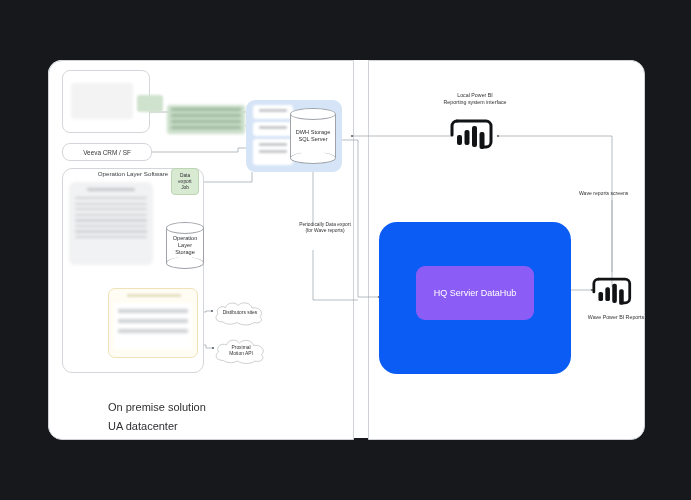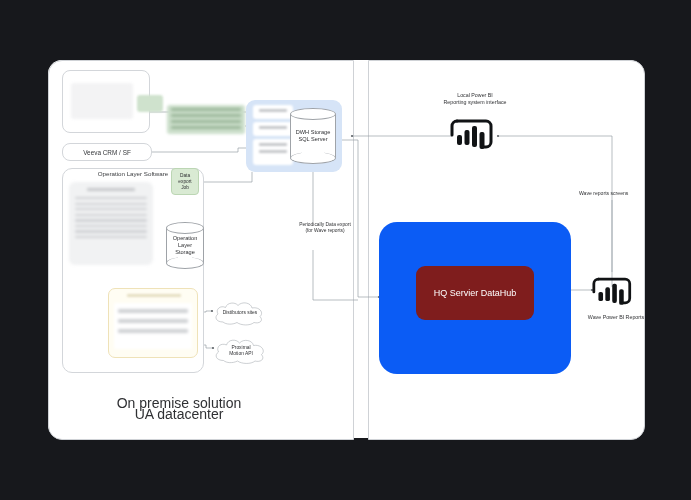--- a/index.html
+++ b/index.html
@@ -18,21 +18,21 @@
   }
 
   
   .zone{
     position:absolute;border:1px solid #cfd2d6;border-radius:12px;background:#ffffff;
   }
   #zone-onprem{left:48px;top:60px;width:304px;height:378px;border-radius:14px 0 0 14px;border-right:1px solid #cfd2d6;}
   #zone-azure{left:368px;top:60px;width:275px;height:378px;border-radius:0 14px 14px 0;}
 
   .zone-label{
-    position:absolute;text-align:center;color:#2f3033;font-size:14px;line-height:11px;
+    position:absolute;text-align:left;color:#2f3033;font-size:11px;line-height:19px;
     white-space:pre-line;
   }
   #label-onprem{left:108px;top:398px;width:142px;}
   #label-azure{left:455px;top:402px;width:146px;}
 
   
   .box{position:absolute;box-sizing:border-box;}
   .rbox{border:1px solid #d3d6da;border-radius:8px;background:#fff;}
 
   
@@ -85,21 +85,21 @@
   .mini{position:absolute;background:#fff;border-radius:3px;filter:blur(1.3px);}
   #mini1{left:253px;top:105px;width:40px;height:14px;}
   #mini2{left:253px;top:122px;width:40px;height:14px;}
   #mini3{left:253px;top:139px;width:40px;height:26px;}
   .mini .ln{height:3px;background:#c7c9cc;border-radius:1px;margin:4px 6px;}
   #dwh-cyl{left:290px;top:108px;width:46px;height:56px;}
   #dwh-cyl .txt{font-size:5.6px;line-height:7.4px;}
 
   
   #azure-blue{left:379px;top:222px;width:192px;height:152px;background:#0b5cf5;border-radius:18px;}
-  #hq-inner{left:416px;top:266px;width:118px;height:54px;background:#7f1d1d;border-radius:9px;
+  #hq-inner{left:416px;top:266px;width:118px;height:54px;background:#8b5cf6;border-radius:9px;
     display:flex;align-items:center;justify-content:center;}
   #hq-inner span{color:#fff;font-size:9px;}
 
   
   .pbi{position:absolute;}
   .lbl{position:absolute;text-align:center;color:#2f3033;font-size:5.3px;line-height:7px;white-space:pre-line;}
   #pbi-local{left:450px;top:115px;width:50px;height:38px;}
   #lbl-pbi-local{left:420px;top:92px;width:110px;}
   #pbi-wave{left:592px;top:272px;width:46px;height:38px;}
   #lbl-pbi-wave{left:577px;top:314px;width:78px;}

